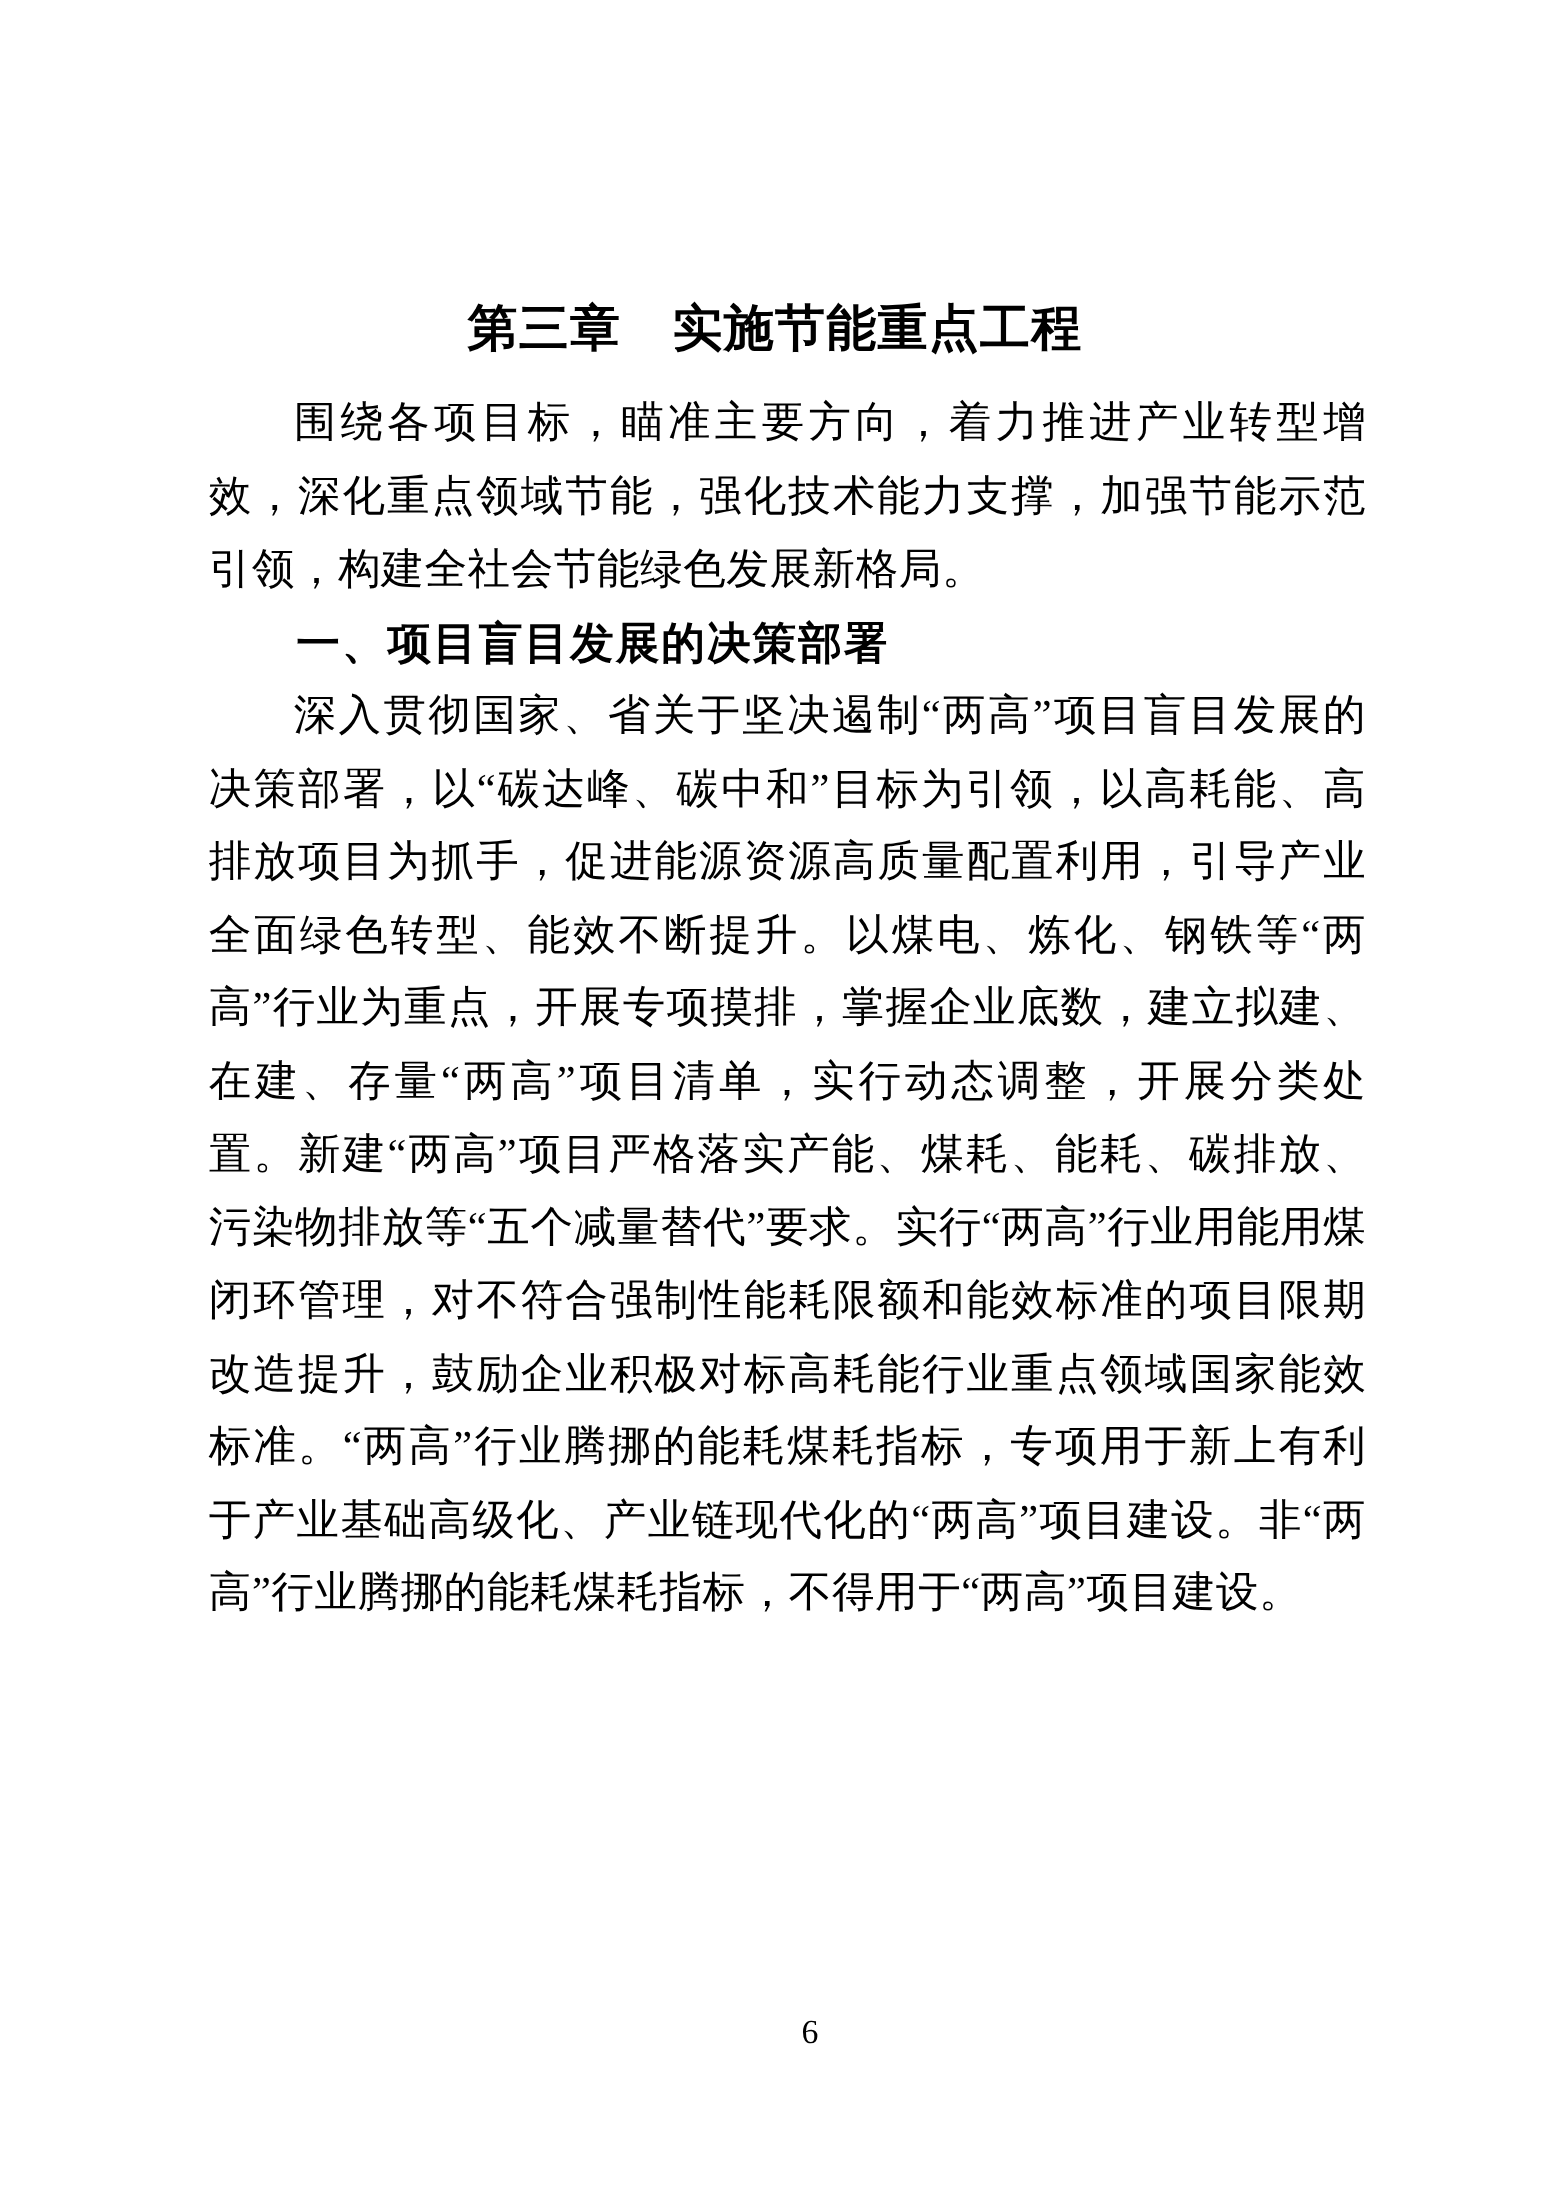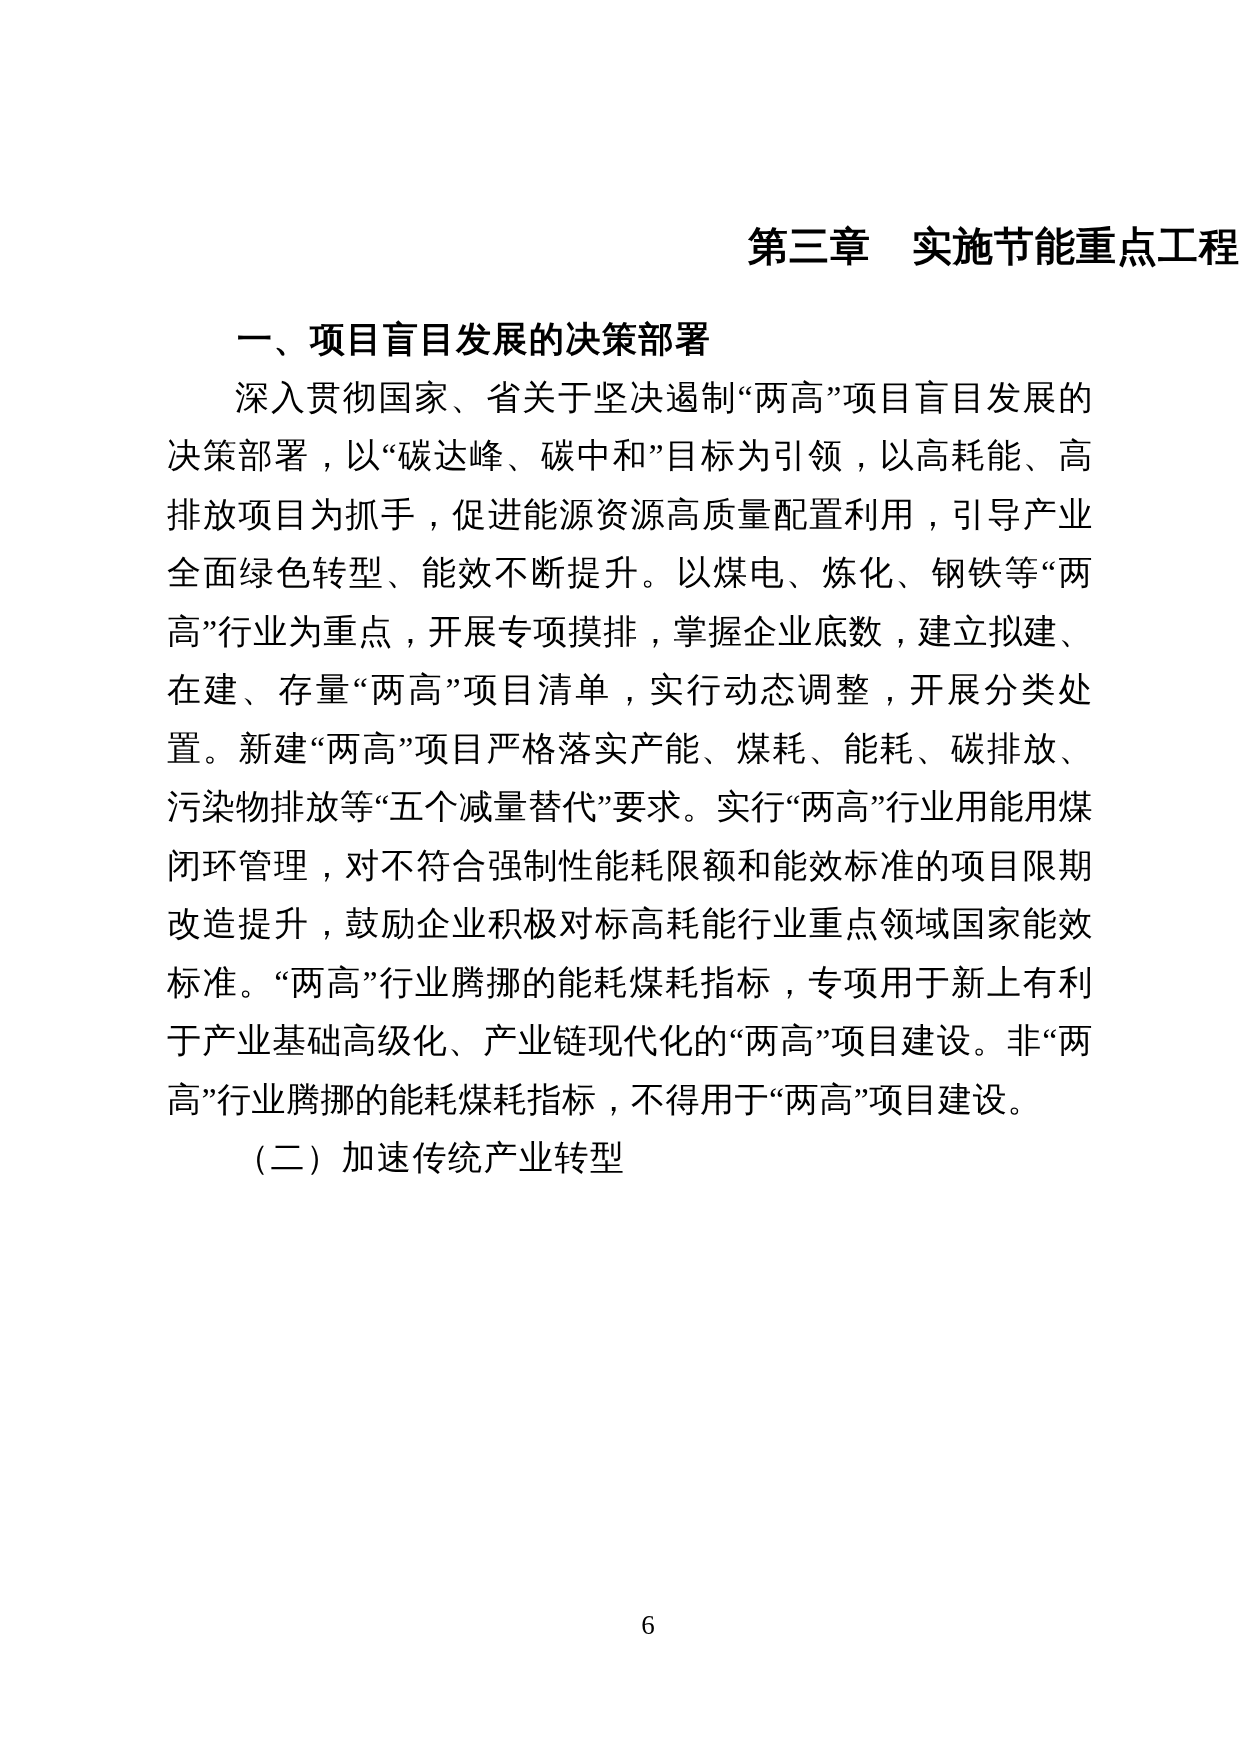--- a/index.html
+++ b/index.html
@@ -9,23 +9,23 @@
     height: 1754px;
     background: #ffffff;
     color: #000000;
     overflow: hidden;
   }
   .doc-title {
     position: absolute;
     top: 222px;
     left: 0;
     right: 0;
-    margin: 0;
-    text-align: right;
-    font-family: Liberation Mono, monospace;
+    margin: 13px;
+    text-align: center;
+    font-family: Liberation Serif, serif;
     font-weight: bold;
     font-size: 40px;
     letter-spacing: 1px;
     line-height: 56px;
   }
   .content {
     position: absolute;
     left: 167px;
     top: 310px;
     width: 926px;
@@ -69,26 +69,26 @@
 </style>
 </head>
 <body>
 
 <div class="page">
 
   <h1 class="doc-title">第三章　实施节能重点工程</h1>
 
   <div class="content">
 
+    <p class="para">围绕各项目标，瞄准主要方向，着力推进产业转型增效，深化重点领域节能，强化技术能力支撑，加强节能示范引领，构建全社会节能绿色发展新格局。</p>
 
     <h2 class="h-bold">一、项目盲目发展的决策部署</h2>
 
 
     <p class="para">深入贯彻国家、省关于坚决遏制“两高”项目盲目发展的决策部署，以“碳达峰、碳中和”目标为引领，以高耗能、高排放项目为抓手，促进能源资源高质量配置利用，引导产业全面绿色转型、能效不断提升。以煤电、炼化、钢铁等“两高”行业为重点，开展专项摸排，掌握企业底数，建立拟建、在建、存量“两高”项目清单，实行动态调整，开展分类处置。新建“两高”项目严格落实产能、煤耗、能耗、碳排放、污染物排放等“五个减量替代”要求。实行“两高”行业用能用煤闭环管理，对不符合强制性能耗限额和能效标准的项目限期改造提升，鼓励企业积极对标高耗能行业重点领域国家能效标准。“两高”行业腾挪的能耗煤耗指标，专项用于新上有利于产业基础高级化、产业链现代化的“两高”项目建设。非“两高”行业腾挪的能耗煤耗指标，不得用于“两高”项目建设。</p>
 
-    <p class="h-sub">（二）加速传统产业转型</p>
 
 
   </div>
 
   <div class="page-num">6</div>
 
 </div>
 
 </body></html>

